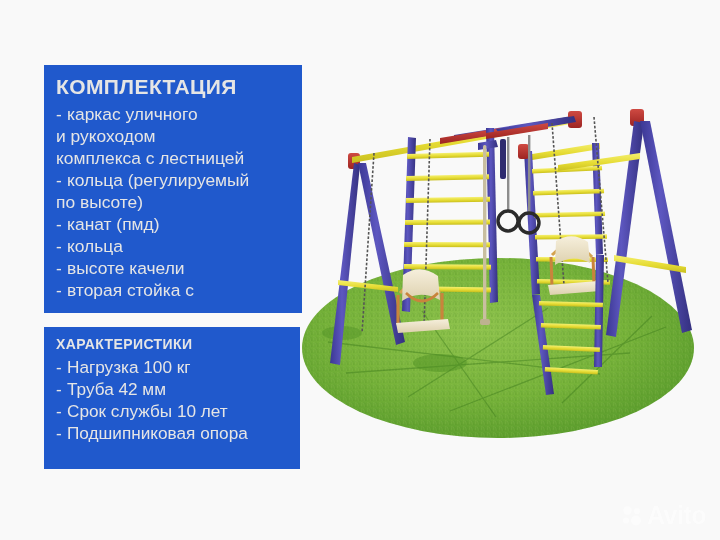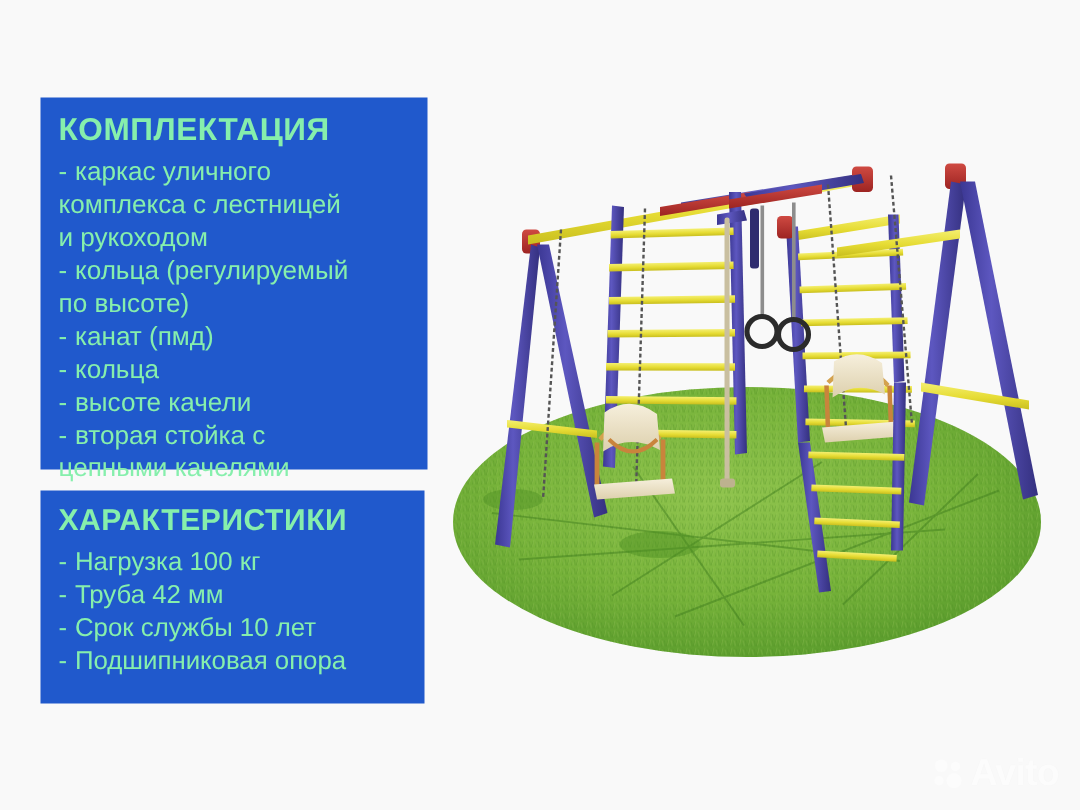--- a/index.html
+++ b/index.html
@@ -9,35 +9,36 @@
     font-family:"Liberation Sans", sans-serif;
     overflow:hidden;
     position:relative;
   }
   #stage{position:absolute;inset:0;background:#f9f9f9;}
 
   
   .panel{
     position:absolute;
     background:#2059cc;
-    color:#86efac;
+    color:#e5e5e5;
     box-sizing:border-box;
+    margin-left:17px;
   }
   #panel-spec{ left:27px; top:65px; width:258px; height:248px; padding:10px 10px 8px 12px;}
   #panel-char{ left:27px; top:327px; width:256px; height:142px; padding:9px 10px 8px 12px;}
 
   .panel-title{
     font-weight:bold;
     font-size:21px;
     letter-spacing:.4px;
     line-height:1.18;
     margin:0 0 4px 0;
     white-space:nowrap;
   }
-  #panel-char .panel-title{font-size:20px;}
+  #panel-char .panel-title{font-size:14px;}
 
   .panel-list{ list-style:none;margin:0;padding:0; }
   .panel-list li{
     font-size:17.5px;
     line-height:1.20;
     margin:0 0 1px 0;
     padding-left:11px;
     position:relative;
     font-weight:400;
   }
@@ -66,29 +67,28 @@
 </style>
 </head>
 <body>
 
 <div id="stage">
 
   <div class="panel" id="panel-spec">
     <div class="panel-title">КОМПЛЕКТАЦИЯ</div>
     <ul class="panel-list">
       <li><span class="dash">-</span><span>каркас уличного</span></li>
+      <li class="nodash"><span> и рукоходом</span></li>
       <li class="nodash"><span>комплекса с лестницей</span></li>
-      <li class="nodash"><span> и рукоходом</span></li>
       <li><span class="dash">-</span><span>кольца (регулируемый</span></li>
       <li class="nodash"><span> по высоте)</span></li>
       <li><span class="dash">-</span><span>канат (пмд)</span></li>
       <li><span class="dash">-</span><span>кольца</span></li>
       <li><span class="dash">-</span><span>высоте качели</span></li>
       <li><span class="dash">-</span><span>вторая стойка с</span></li>
-      <li class="nodash"><span>цепными качелями</span></li>
     </ul>
   </div>
 
   <div class="panel" id="panel-char">
     <div class="panel-title">ХАРАКТЕРИСТИКИ</div>
     <ul class="panel-list">
       <li><span class="dash">-</span><span>Нагрузка 100 кг</span></li>
       <li><span class="dash">-</span><span>Труба 42 мм</span></li>
       <li><span class="dash">-</span><span>Срок службы 10 лет</span></li>
       <li><span class="dash">-</span><span>Подшипниковая опора</span></li>

